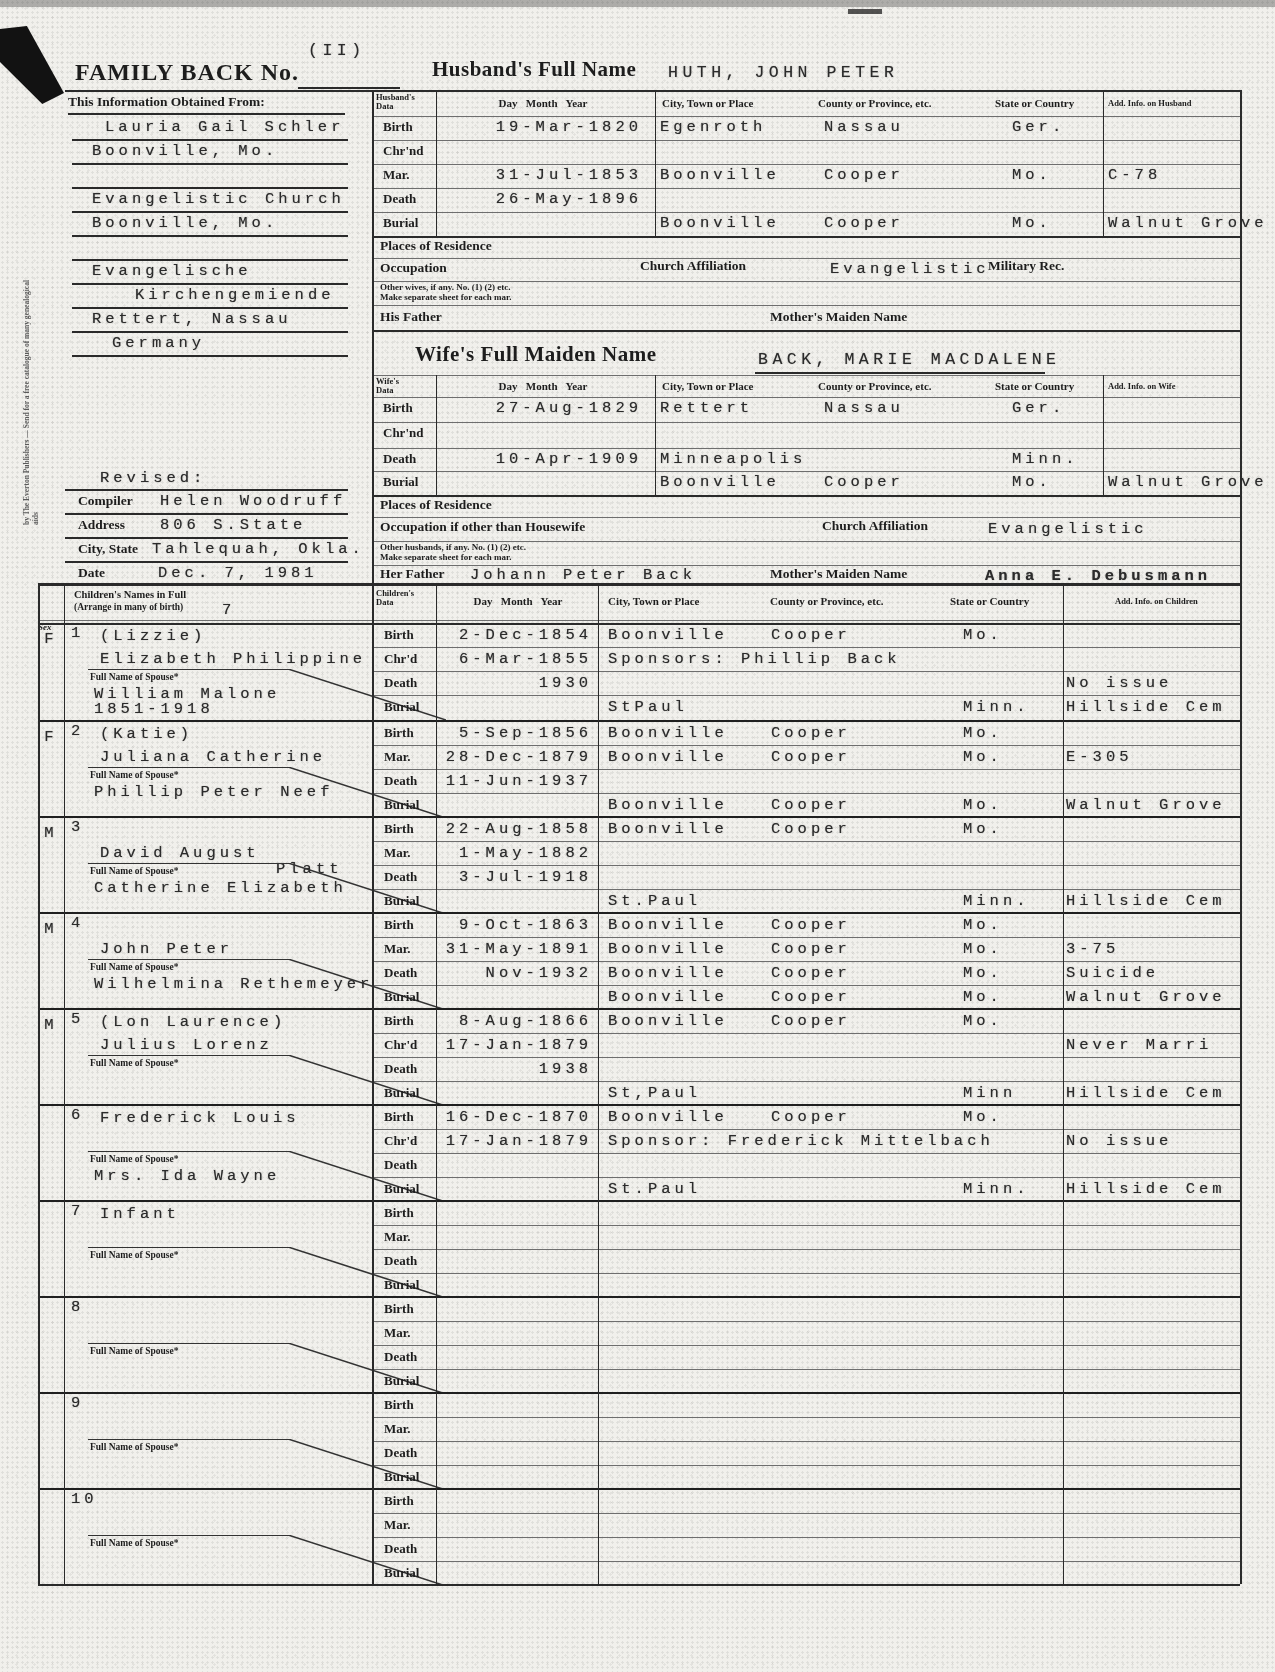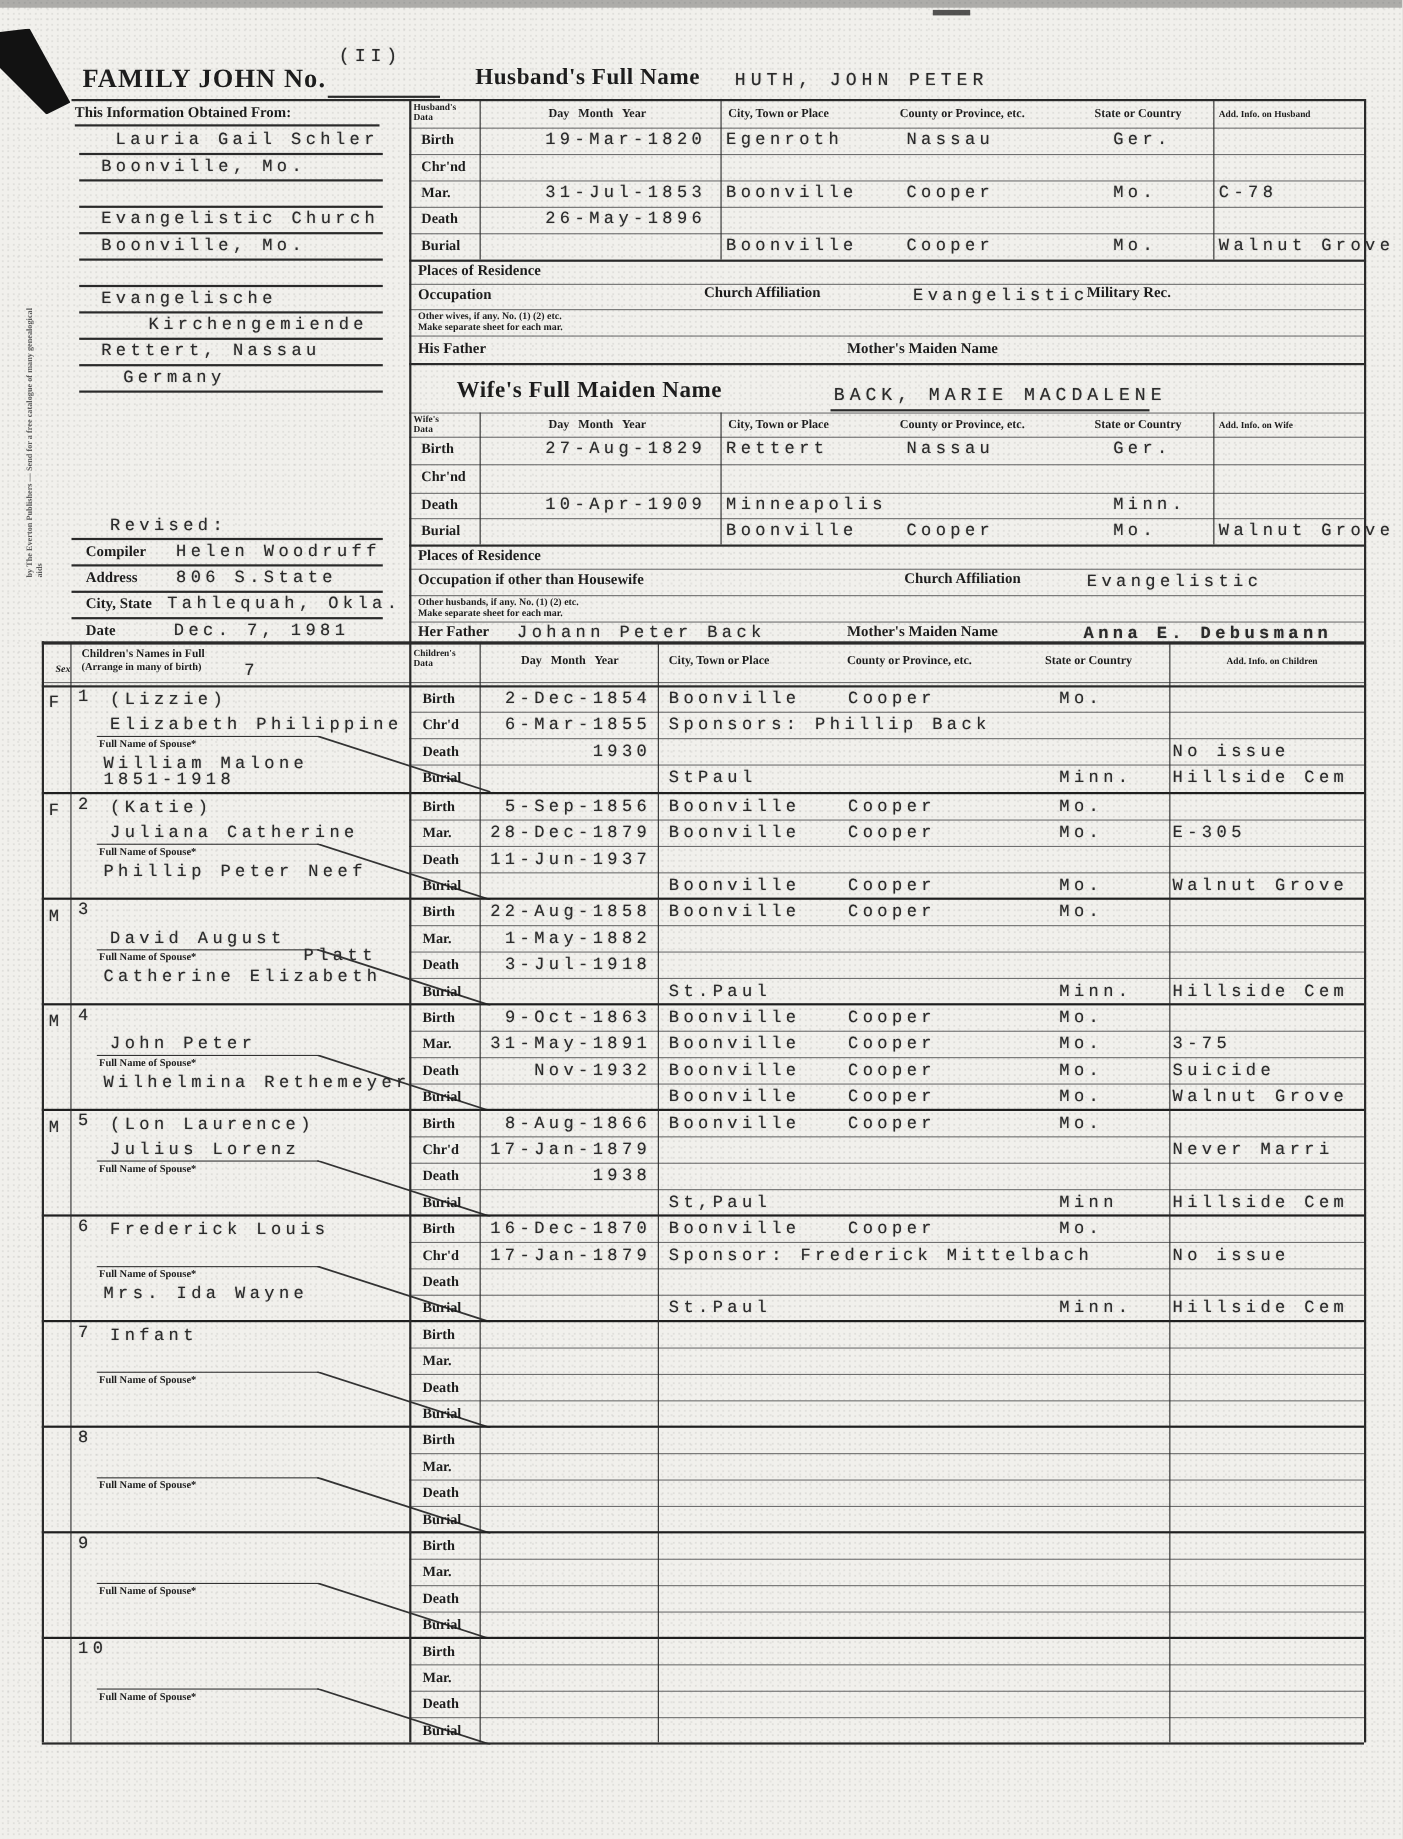--- a/index.html
+++ b/index.html
@@ -65,21 +65,21 @@
 <body>
 
 <div id="page">
 
   <div class="topbar"></div>
   <div class="topdash"></div>
   <div class="wedge"></div>
   <div class="edge-note">by The Everton Publishers — Send for a free catalogue of many genealogical aids</div>
 
   <div class="t big" style="left:308px;top:42px;">(II)</div>
-  <div class="p" style="left:75px;top:60px;font-size:24px;letter-spacing:1px;">FAMILY JOHN No.</div>
+  <div class="p" style="left:75px;top:60px;font-size:24px;letter-spacing:1px;">FAMILY BACK No.</div>
   <div class="p" style="left:432px;top:58px;font-size:21px;letter-spacing:0.5px;">Husband's Full Name</div>
   <div class="t big" style="left:668px;top:64px;text-align:right;">HUTH, JOHN PETER</div>
 
   <div class="p" style="left:68px;top:95px;font-size:13.5px;">This Information Obtained From:</div>
   <div class="t lp lp0">Lauria Gail Schler</div>
   <div class="t lp lp1">Boonville, Mo.</div>
   <div class="t lp lp2"></div>
   <div class="t lp lp3">Evangelistic Church</div>
   <div class="t lp lp4">Boonville, Mo.</div>
   <div class="t lp lp5"></div>
@@ -130,21 +130,21 @@
   <div class="p" style="left:380px;top:520px;font-size:13.5px;">Occupation if other than Housewife</div>
   <div class="p" style="left:822px;top:519px;font-size:13.5px;">Church Affiliation</div>
   <div class="t" style="left:988px;top:521px;">Evangelistic</div>
   <div class="p" style="left:380px;top:543px;font-size:9px;">Other husbands, if any. No. (1) (2) etc.</div>
   <div class="p" style="left:380px;top:553px;font-size:9px;">Make separate sheet for each mar.</div>
   <div class="p" style="left:380px;top:567px;font-size:13.5px;">Her Father</div>
   <div class="t" style="left:470px;top:567px;">Johann Peter Back</div>
   <div class="p" style="left:770px;top:567px;font-size:13.5px;">Mother's Maiden Name</div>
   <div class="t" style="left:985px;top:568px;font-weight:bold;">Anna E. Debusmann</div>
 
-  <div class="p" style="left:38px;top:604px;width:26px;text-align:right;font-size:9px;font-style:italic;">Sex</div>
+  <div class="p" style="left:38px;top:623px;width:26px;text-align:left;font-size:9px;font-style:italic;">Sex</div>
   <div class="p" style="left:74px;top:589px;font-size:10.5px;">Children's Names in Full</div>
   <div class="p" style="left:74px;top:603px;font-size:9.5px;">(Arrange in many of birth)</div>
   <div class="t" style="left:222px;top:602px;">7</div>
   <div class="p" style="left:376px;top:589px;font-size:8.5px;">Children's
 Data</div>
   <div class="p" style="left:436px;top:596px;width:164px;text-align:center;font-size:11px;">Day   Month   Year</div>
   <div class="p" style="left:608px;top:596px;font-size:11px;">City, Town or Place</div>
   <div class="p" style="left:770px;top:596px;font-size:11px;">County or Province, etc.</div>
   <div class="p" style="left:950px;top:596px;font-size:11px;">State or Country</div>
   <div class="p" style="left:1070px;top:597px;font-size:8.5px;margin-left:45px;">Add. Info. on Children</div>

